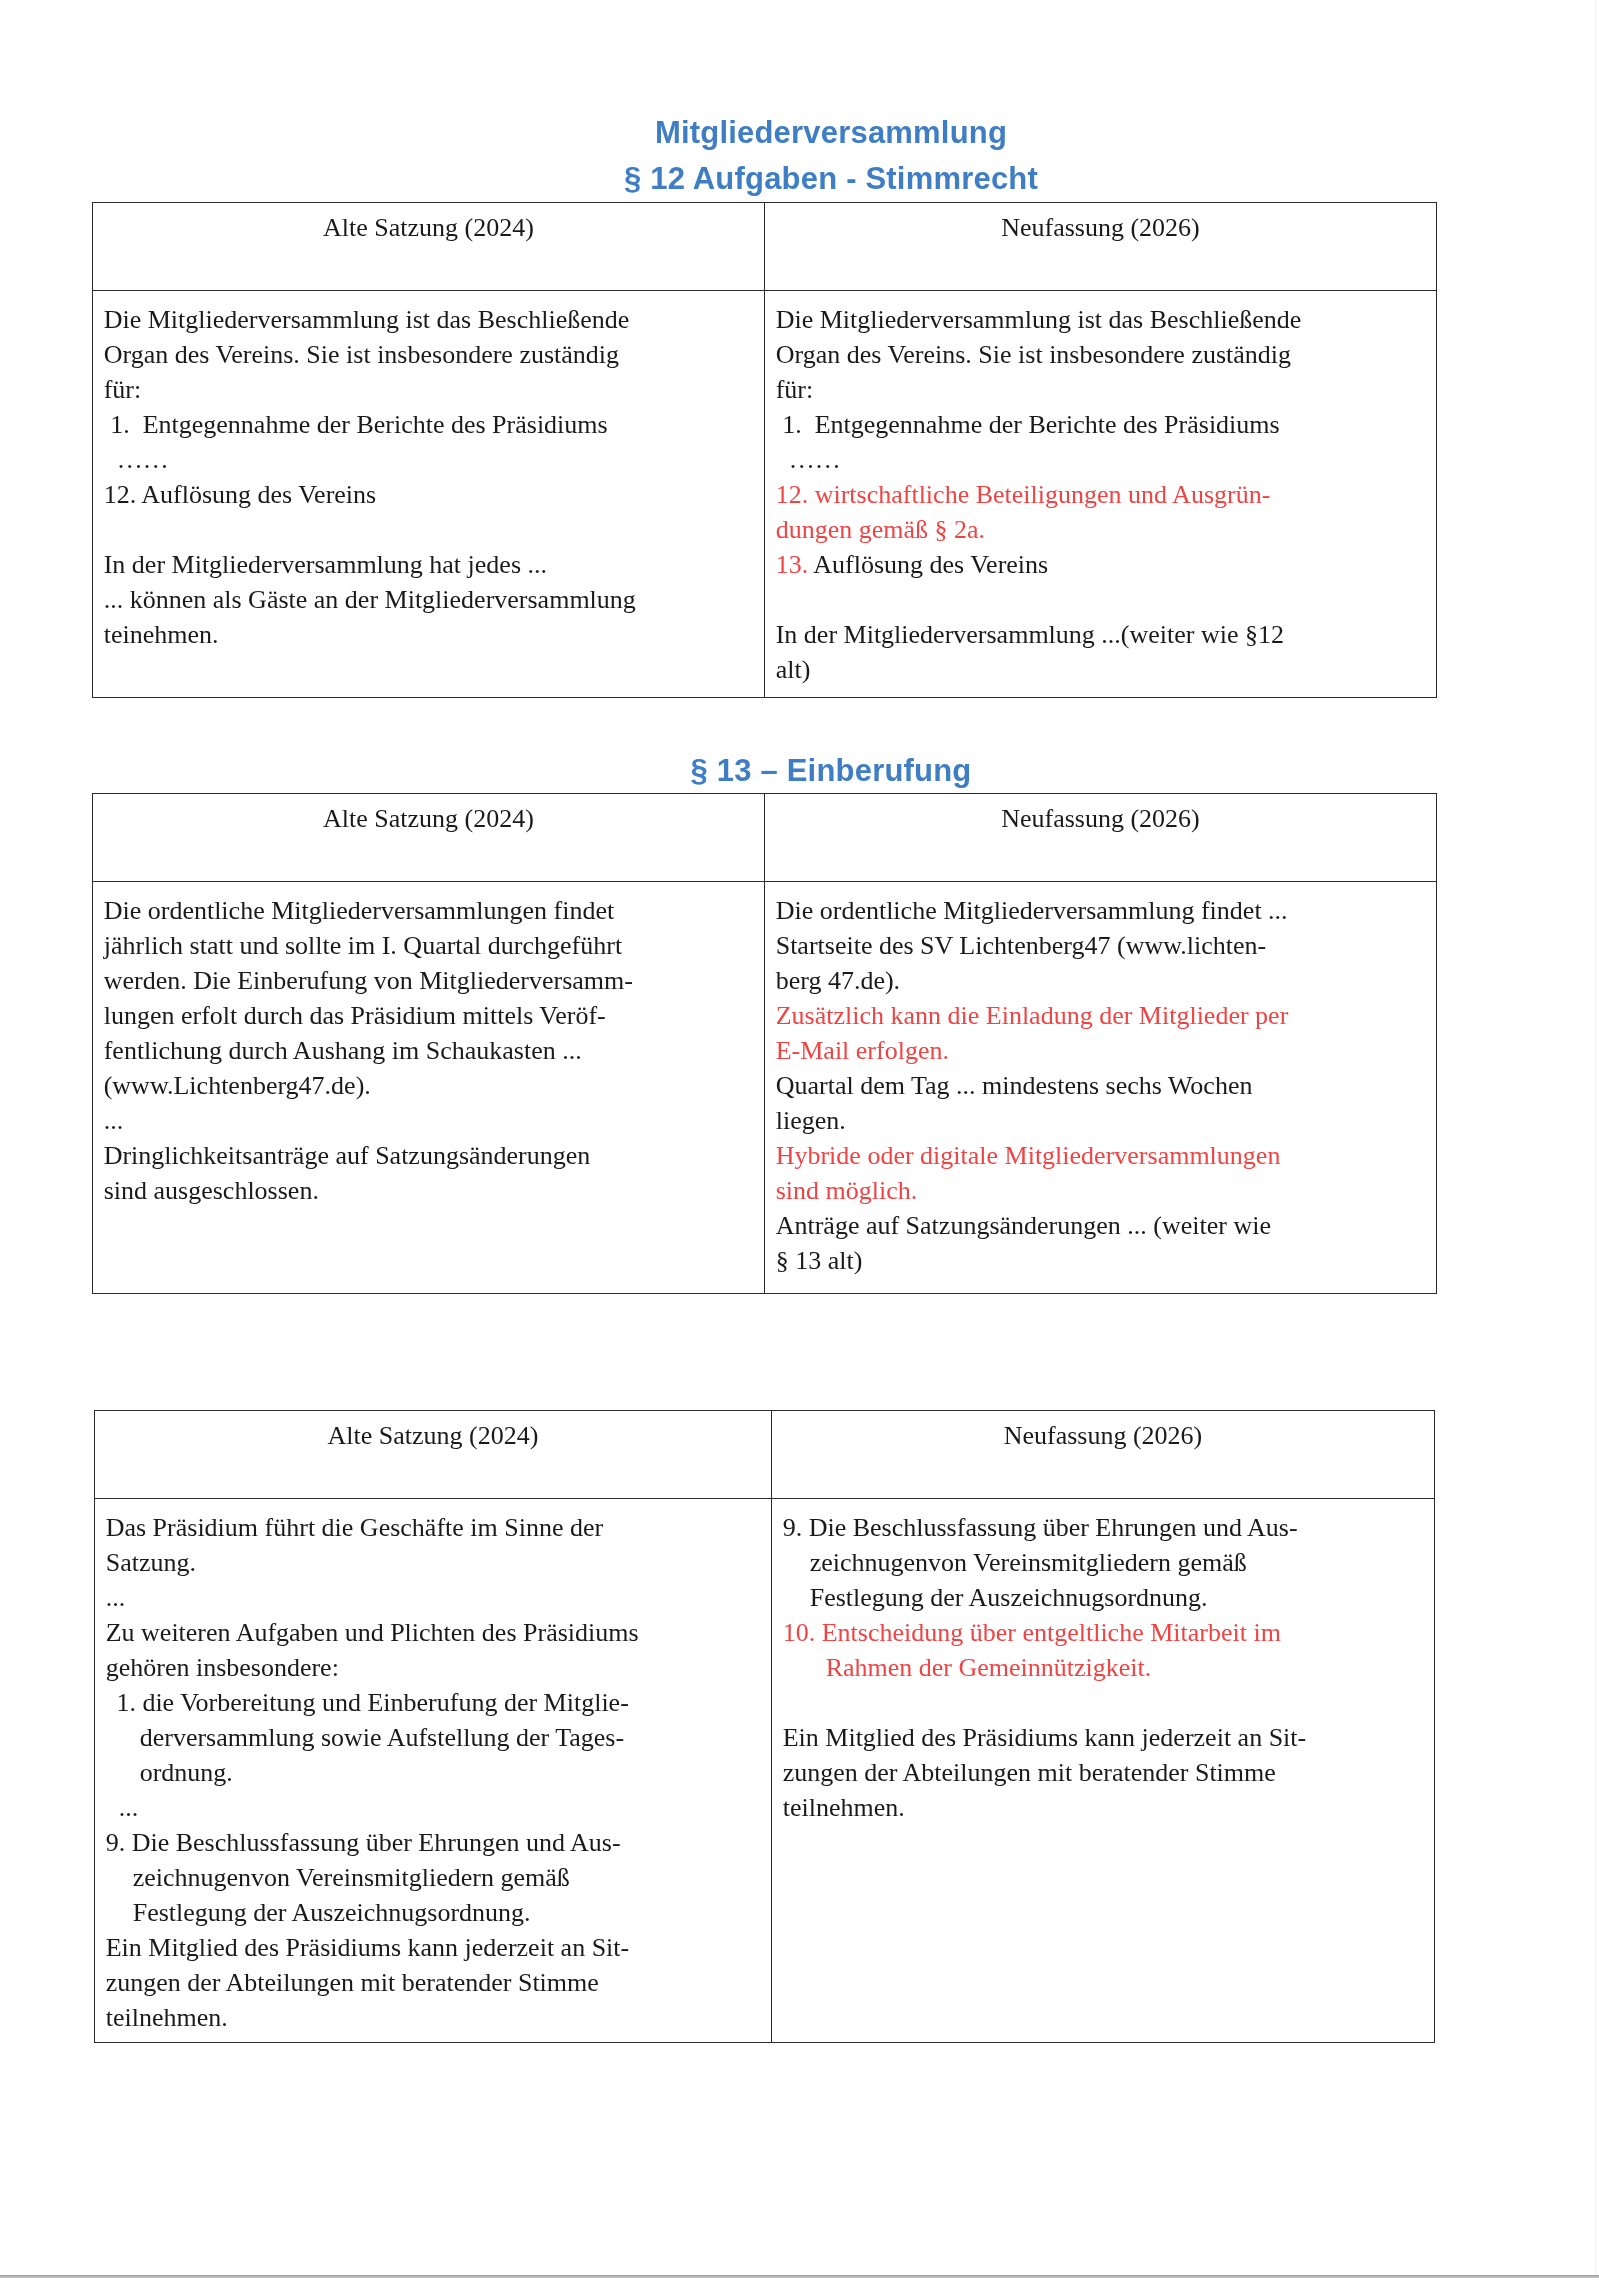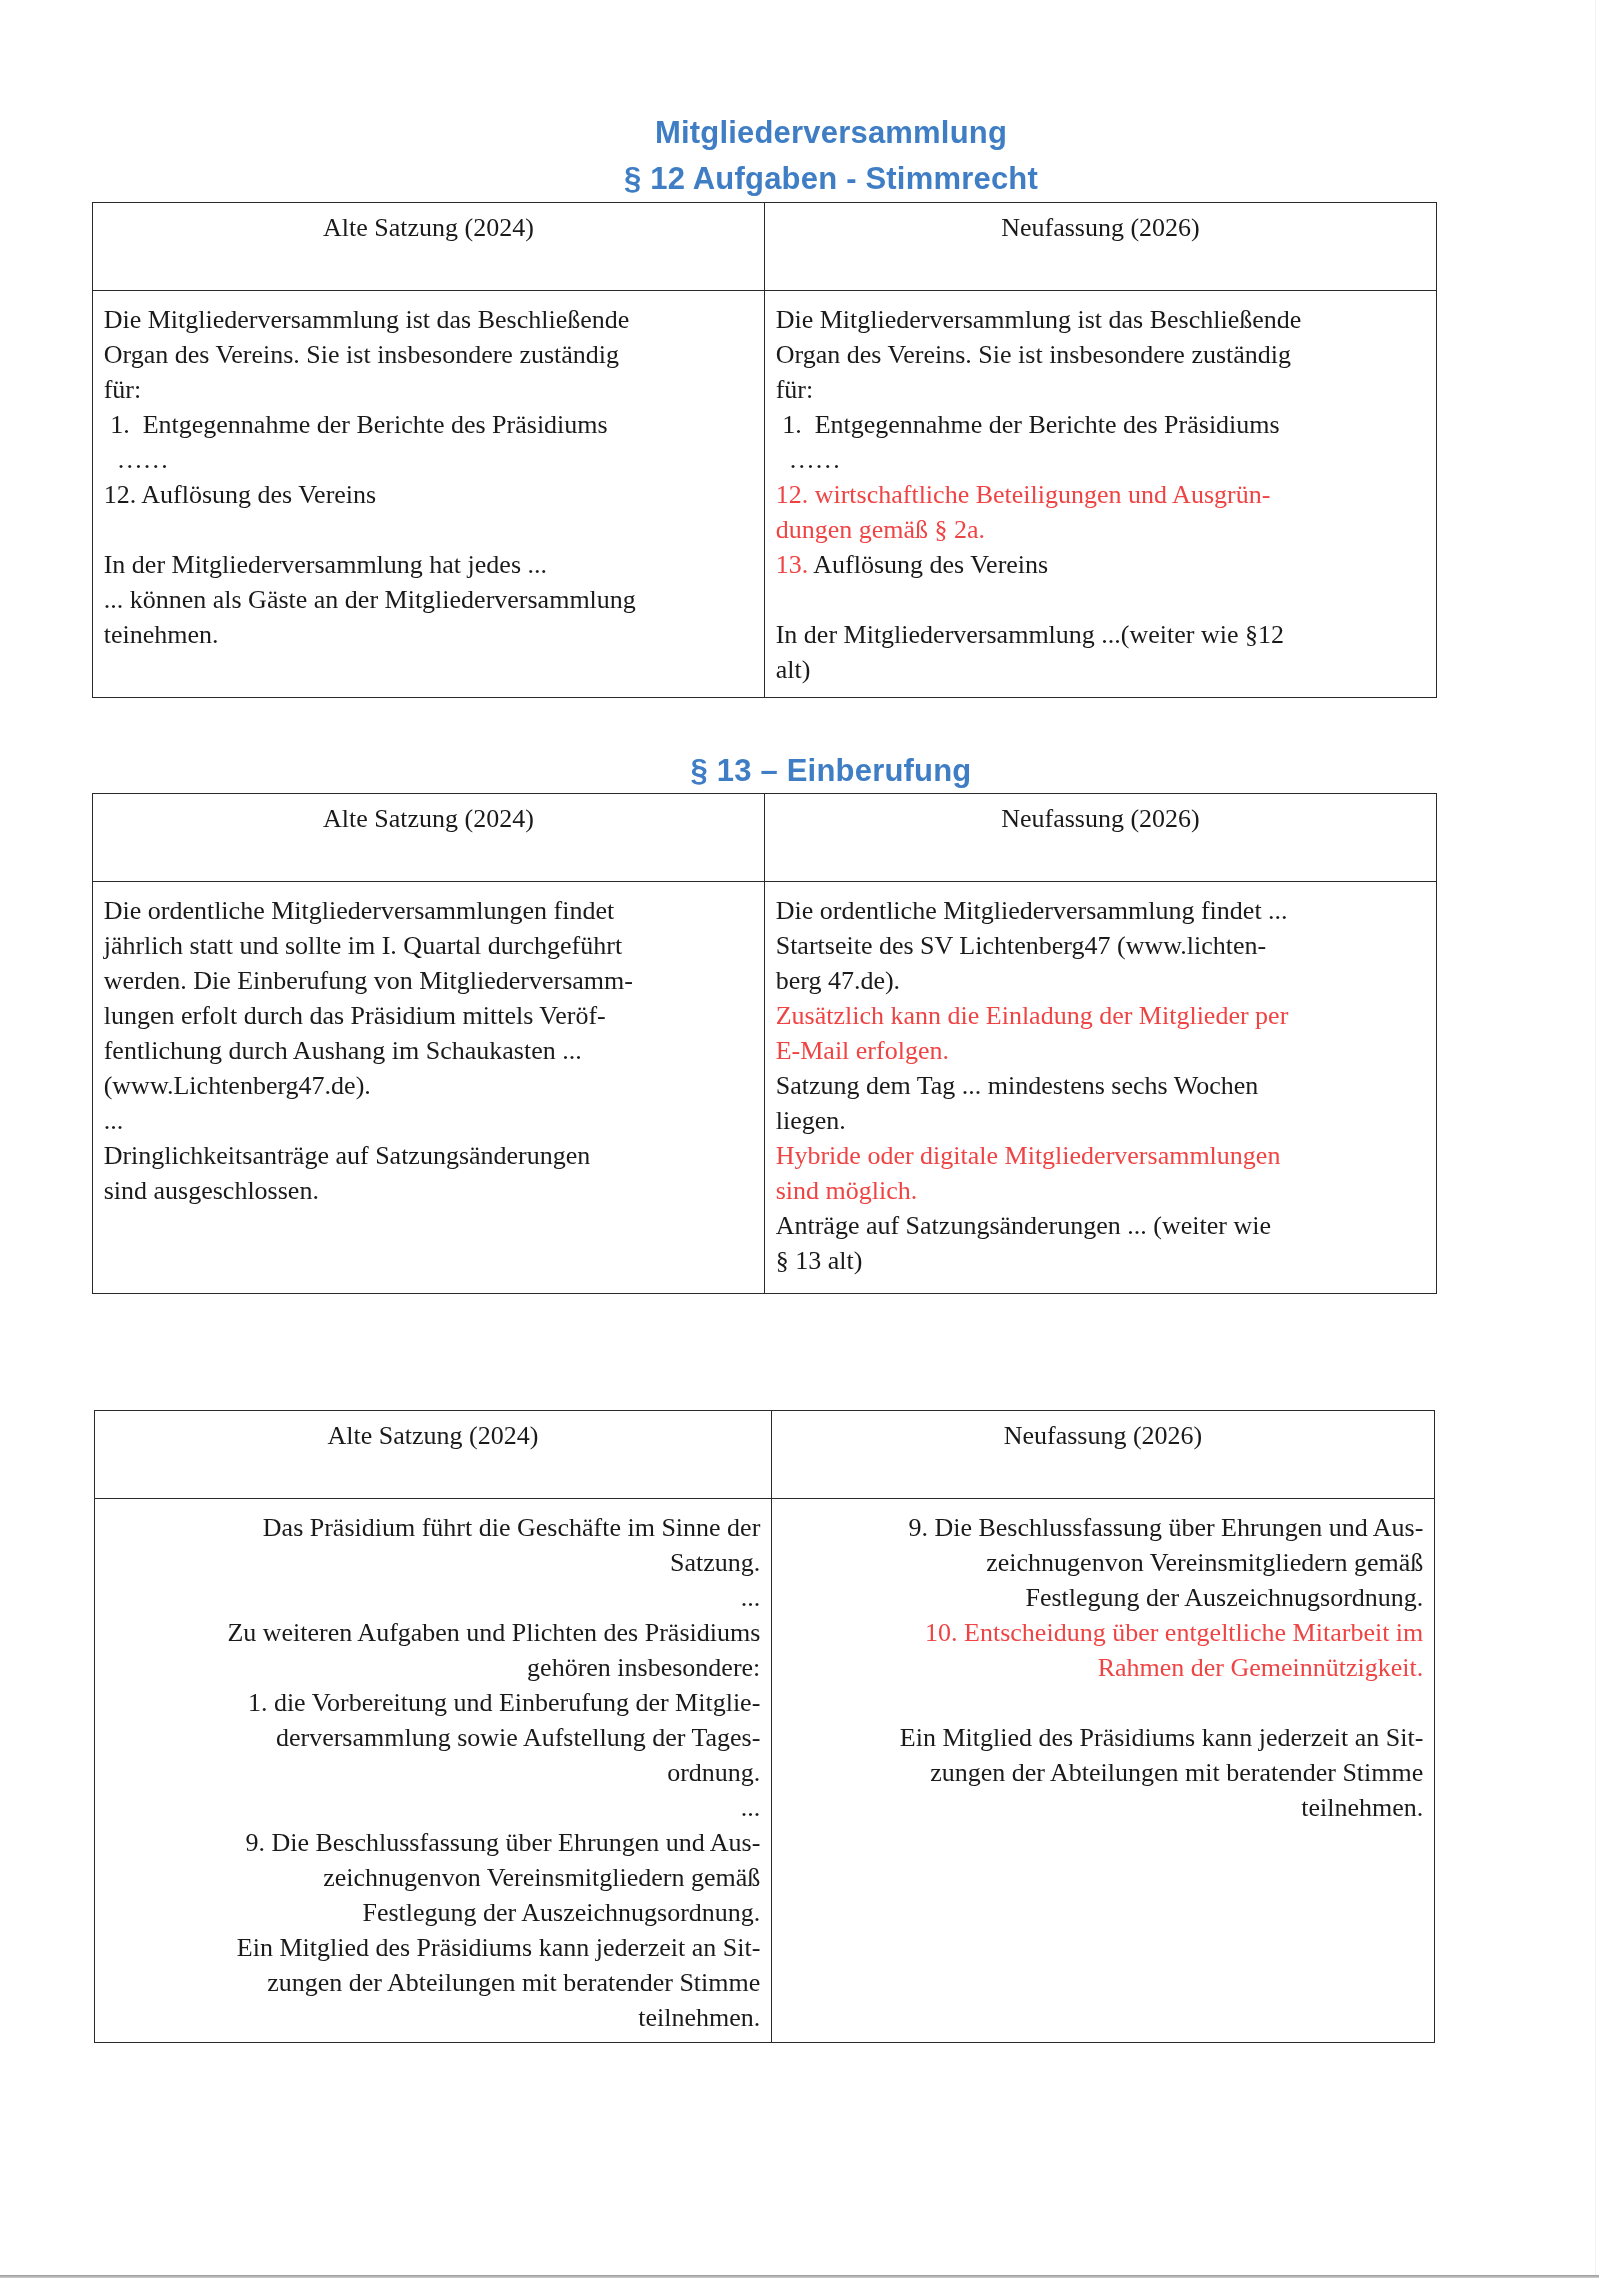--- a/index.html
+++ b/index.html
@@ -99,42 +99,42 @@
         <span class="line">...</span>
         <span class="line">Dringlichkeitsanträge auf Satzungsänderungen</span>
         <span class="line">sind ausgeschlossen.</span>
       </td>
       <td style="padding-top:10.7px;">
         <span class="line">Die ordentliche Mitgliederversammlung findet ...</span>
         <span class="line">Startseite des SV Lichtenberg47 (www.lichten-</span>
         <span class="line">berg 47.de).</span>
         <span class="line new">Zusätzlich kann die Einladung der Mitglieder per</span>
         <span class="line new">E-Mail erfolgen.</span>
-        <span class="line">Satzung dem Tag ... mindestens sechs Wochen</span>
+        <span class="line">Quartal dem Tag ... mindestens sechs Wochen</span>
         <span class="line">liegen.</span>
         <span class="line new">Hybride oder digitale Mitgliederversammlungen</span>
         <span class="line new">sind möglich.</span>
         <span class="line">Anträge auf Satzungsänderungen ... (weiter wie</span>
         <span class="line">§ 13 alt)</span>
       </td>
     </tr>
   </tbody>
     </table>
 
   <table class="cmp" style="left:94px; top:1410px; width:1340px;">
     <colgroup>
         <col style="width:677px">
         <col style="width:663px">
       </colgroup>
     <tbody>
         <tr class="hdr">
       <td>Alte Satzung (2024)</td>
       <td>Neufassung (2026)</td>
     </tr>
-    <tr style="height:507px;text-align:right;">
+    <tr style="height:507px;">
       <td style="padding-top:10.7px;">
         <span class="line">Das Präsidium führt die Geschäfte im Sinne der</span>
         <span class="line">Satzung.</span>
         <span class="line">...</span>
         <span class="line">Zu weiteren Aufgaben und Plichten des Präsidiums</span>
         <span class="line">gehören insbesondere:</span>
         <span class="line indent1">1. die Vorbereitung und Einberufung der Mitglie-</span>
         <span class="line" style="padding-left:34px;">derversammlung sowie Aufstellung der Tages-</span>
         <span class="line" style="padding-left:34px;">ordnung.</span>
         <span class="line">  ...</span>

